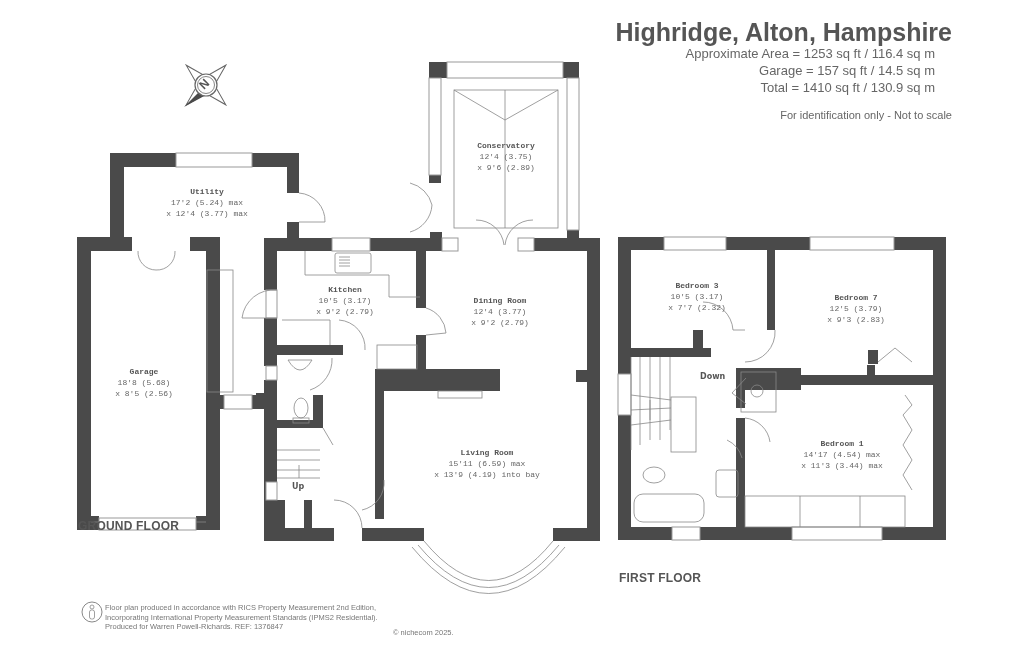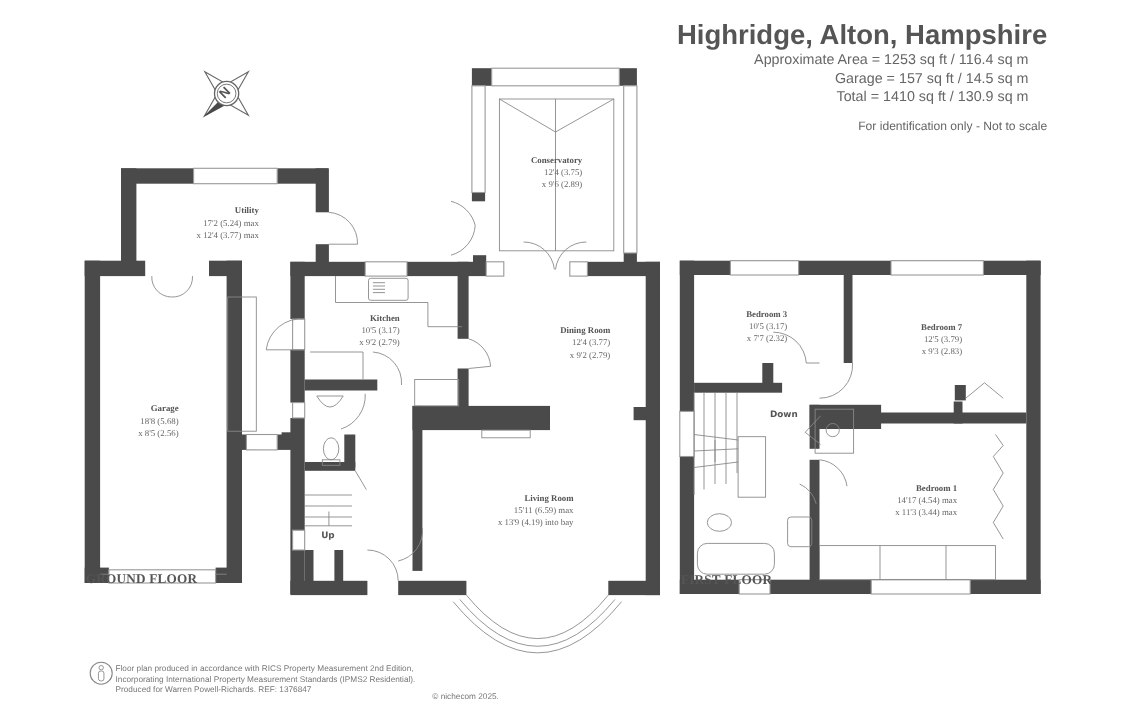--- a/index.html
+++ b/index.html
@@ -1,22 +1,22 @@
 <!DOCTYPE html>
 <html><head>
 <meta charset="utf-8">
 <style>
   html, body { margin:0; padding:0; background:#ffffff; }
   body { width:1030px; height:645px; position:relative; overflow:hidden; font-family:"Liberation Sans", sans-serif; color:#555; }
   .abs { position:absolute; }
   .title { right:78px; top:18px; font-size:25px; font-weight:bold; color:#555; white-space:nowrap; }
   .area { right:95px; font-size:13px; color:#666; text-align:right; white-space:nowrap; }
   .disclaimer { right:78px; top:97px; font-size:11px; color:#666; white-space:nowrap;margin-top:12px; }
-  .floor-label { font-size:12px; font-weight:bold; color:#555; letter-spacing:0.2px;font-family:Liberation Serif, serif; }
-  .room { position:absolute; text-align:right; font-family:Liberation Serif, serif; font-size:8px; color:#666; line-height:11px; white-space:nowrap; transform:translateX(-50%); }
+  .floor-label { font-size:12px; font-weight:bold; color:#555; letter-spacing:0.2px; }
+  .room { position:absolute; text-align:center; font-family:Liberation Mono, monospace; font-size:8px; color:#666; line-height:11px; white-space:nowrap; transform:translateX(-50%); }
   .room .rn { font-weight:bold; color:#555; }
   .small-lbl { position:absolute; font-family:"DejaVu Sans", sans-serif; font-size:8px; color:#555; font-weight:bold;text-align:right; }
   .footer { left:105px; top:603px; font-size:7.5px; color:#777; line-height:9.5px; white-space:nowrap; }
   .copy { left:393px; top:628px; font-size:7.5px; color:#777; white-space:nowrap; }
   svg { position:absolute; left:0; top:0; }
 </style>
 </head>
 <body>
 
 <svg width="1030" height="645" viewBox="0 0 1030 645">
@@ -216,21 +216,21 @@
 <div class="room" style="left:506px;top:140px">
   <div class="rn">Conservatory</div>
   <div>12'4 (3.75)</div>
   <div>x 9'6 (2.89)</div>
 </div>
 <div class="room" style="left:345px;top:284px">
   <div class="rn">Kitchen</div>
   <div>10'5 (3.17)</div>
   <div>x 9'2 (2.79)</div>
 </div>
-<div class="room" style="left:532px;top:295px">
+<div class="room" style="left:500px;top:295px">
   <div class="rn">Dining Room</div>
   <div>12'4 (3.77)</div>
   <div>x 9'2 (2.79)</div>
 </div>
 <div class="room" style="left:144px;top:366px">
   <div class="rn">Garage</div>
   <div>18'8 (5.68)</div>
   <div>x 8'5 (2.56)</div>
 </div>
 <div class="room" style="left:487px;top:447px">
@@ -250,20 +250,20 @@
   <div class="rn">Bedroom 7</div>
   <div>12'5 (3.79)</div>
   <div>x 9'3 (2.83)</div>
 </div>
 <div class="room" style="left:842px;top:438px">
   <div class="rn">Bedroom 1</div>
   <div>14'17 (4.54) max</div>
   <div>x 11'3 (3.44) max</div>
 </div>
 <div class="small-lbl" style="left:700px;top:372px">Down</div>
-<div class="abs floor-label" style="left:619px;top:520px">FIRST FLOOR</div>
+<div class="abs floor-label" style="left:619px;top:571px">FIRST FLOOR</div>
 
 <div class="abs footer">
   <div>Floor plan produced in accordance with RICS Property Measurement 2nd Edition,</div>
   <div>Incorporating International Property Measurement Standards (IPMS2 Residential).</div>
   <div>Produced for Warren Powell-Richards.   REF: 1376847</div>
 </div>
 <div class="abs copy">© nichecom 2025.</div>
 
 </body></html>

